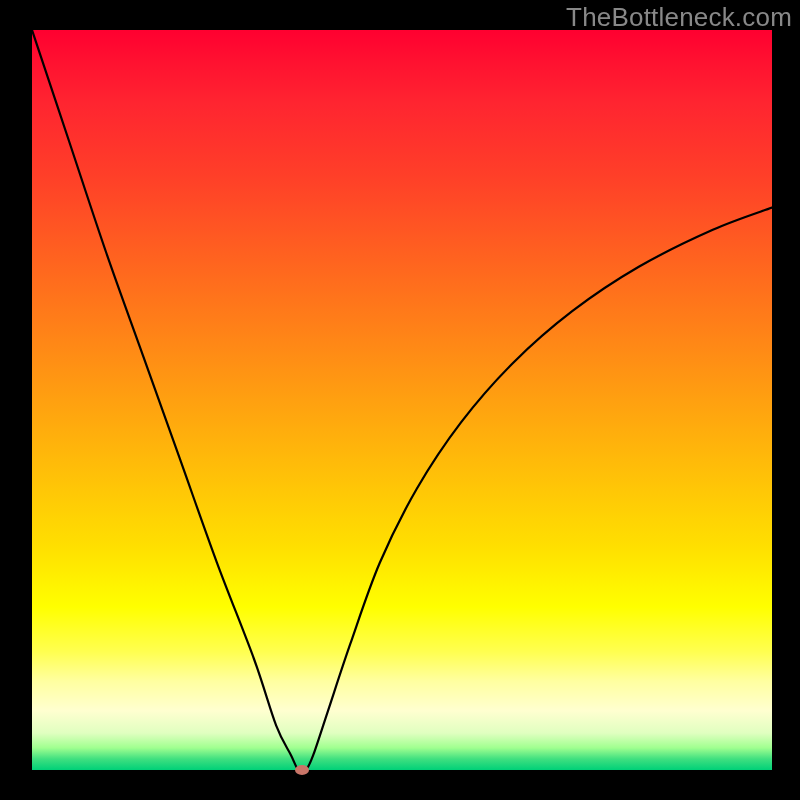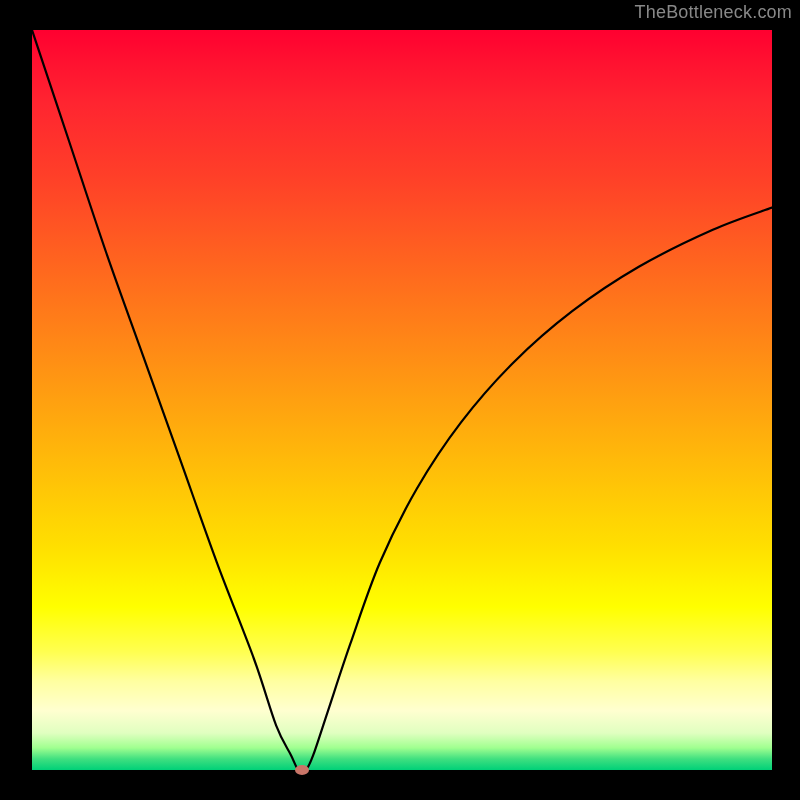--- a/index.html
+++ b/index.html
@@ -9,21 +9,21 @@
     background: #000;
     position: relative;
     font-family: Arial, sans-serif;
     overflow: hidden;
   }
   .watermark {
     position: absolute;
     top: 2px;
     right: 8px;
     color: #888;
-    font-size: 18px;
+    font-size: 26px;
     font-weight: 500;
     z-index: 10;
     letter-spacing: 0.2px;
   }
   .plot-area {
     position: absolute;
     left: 32px;
     top: 30px;
     width: 740px;
     height: 740px;

